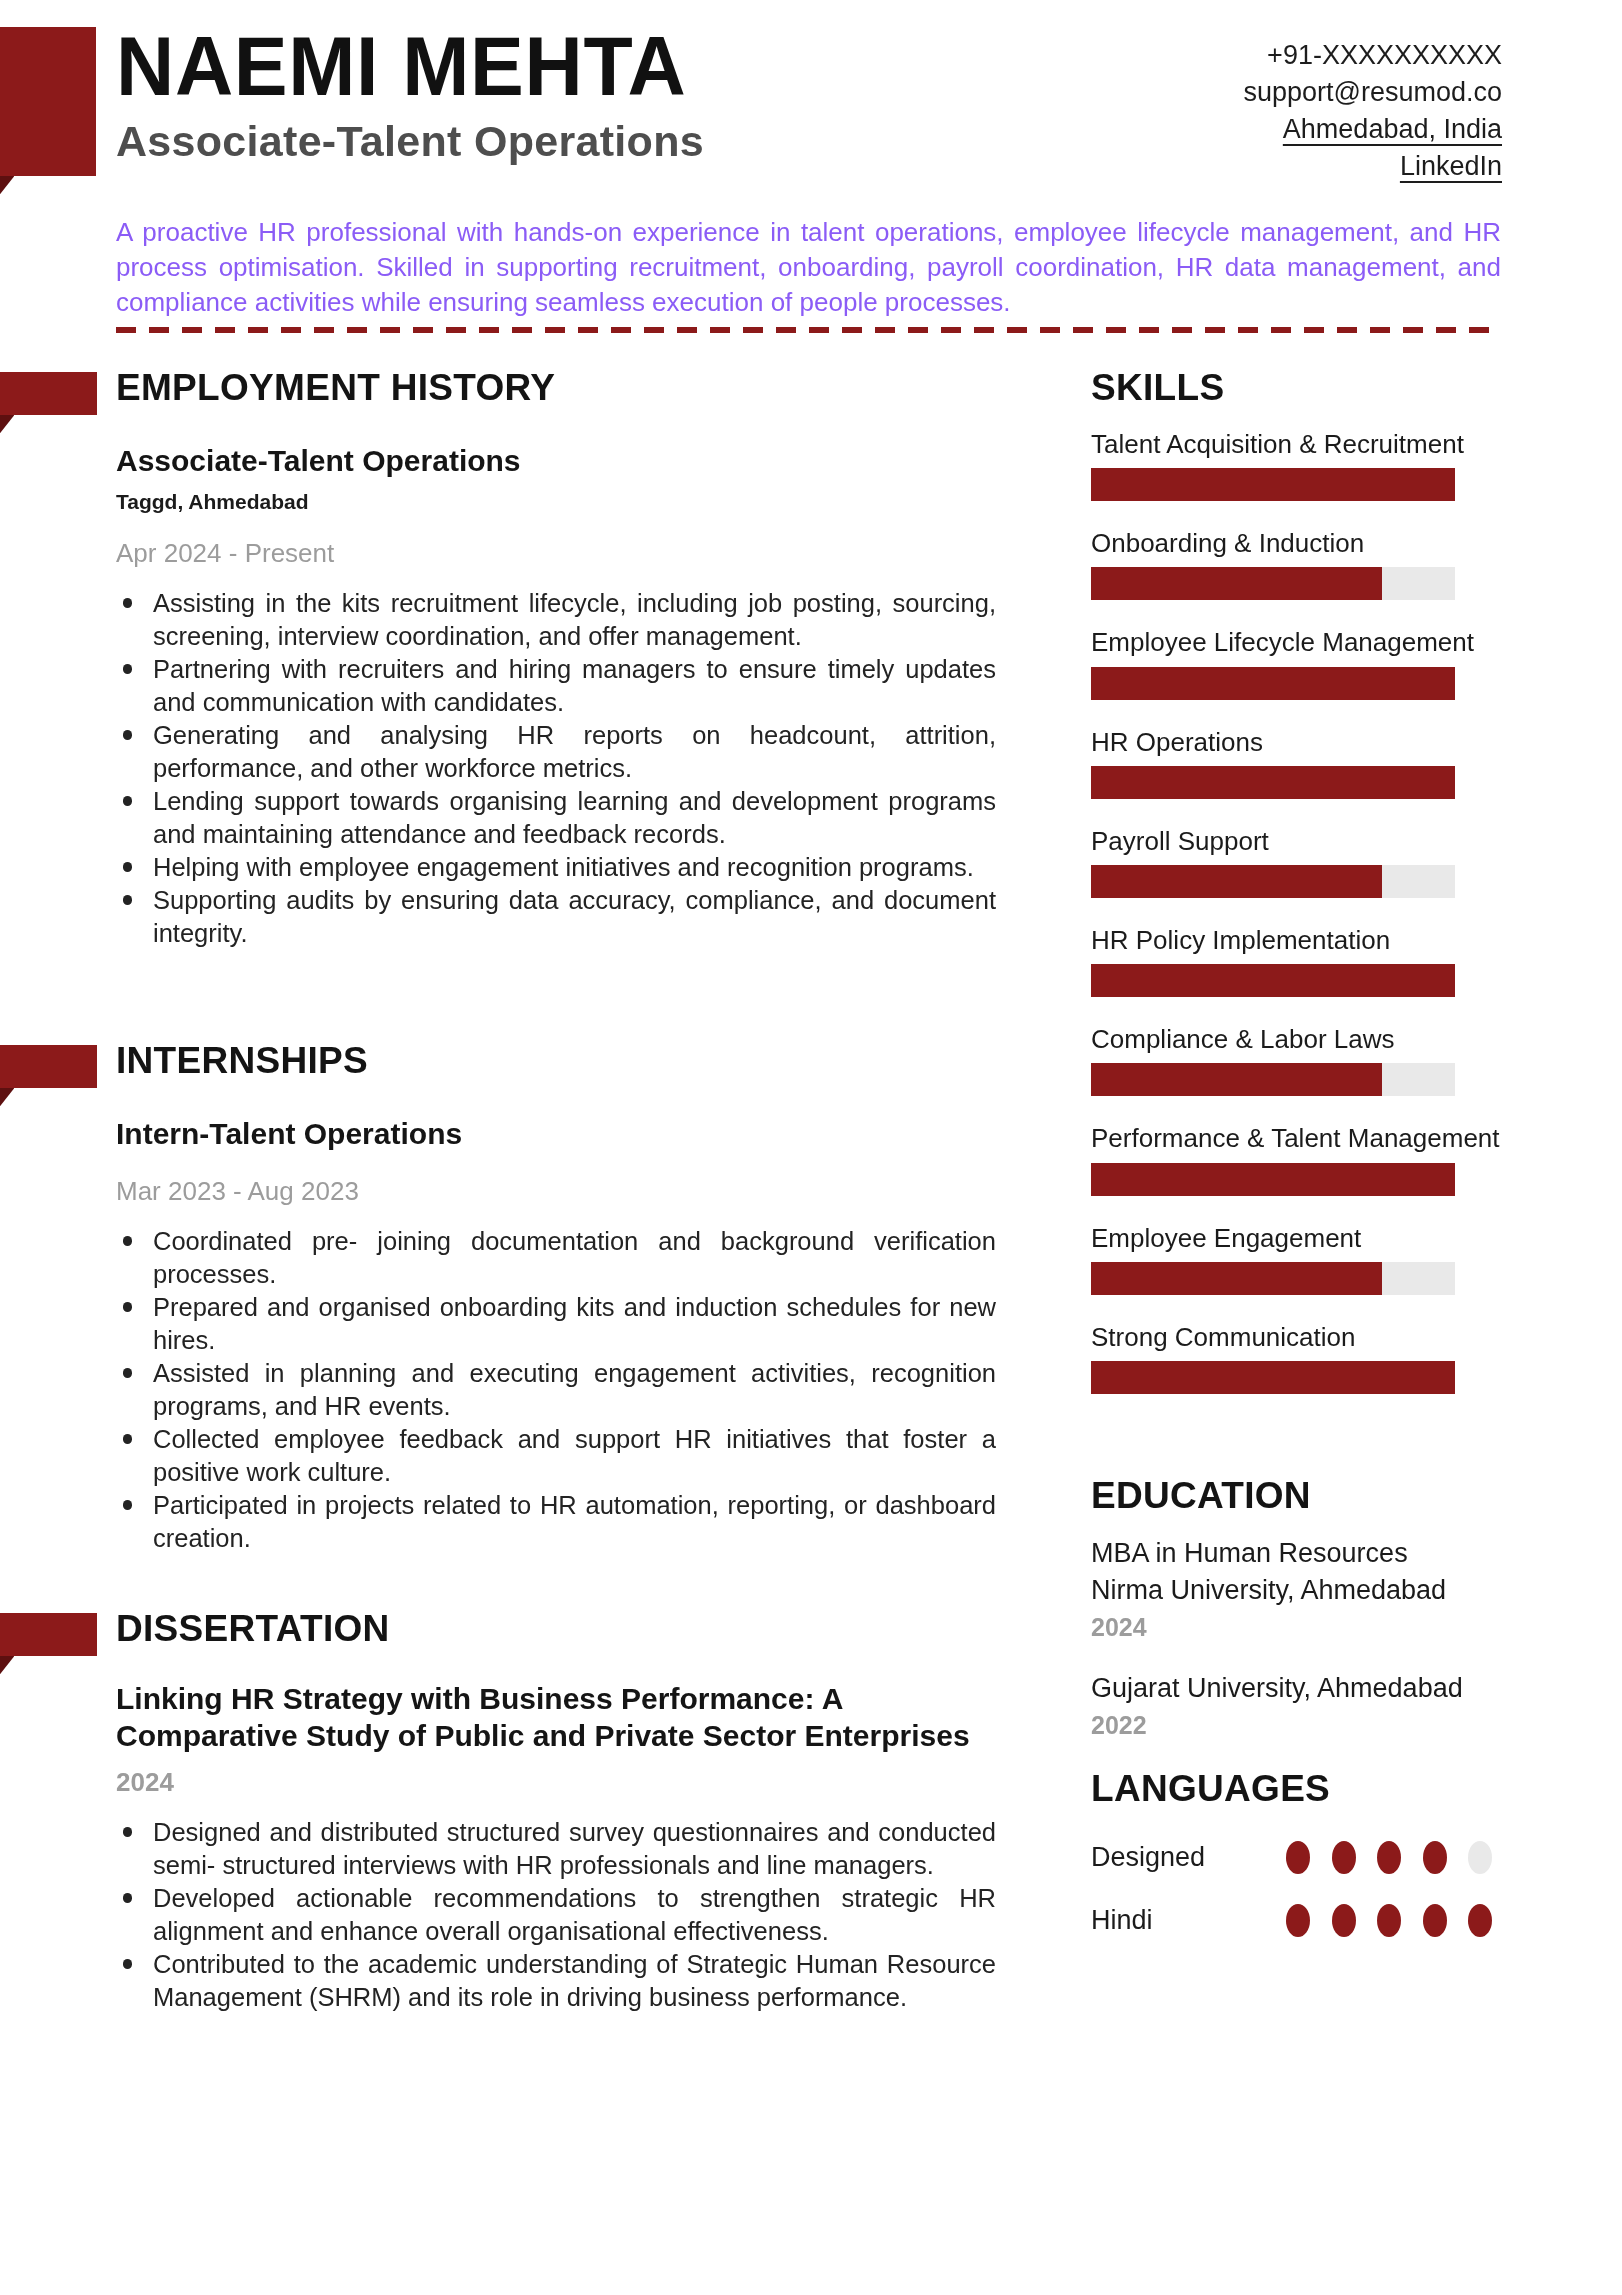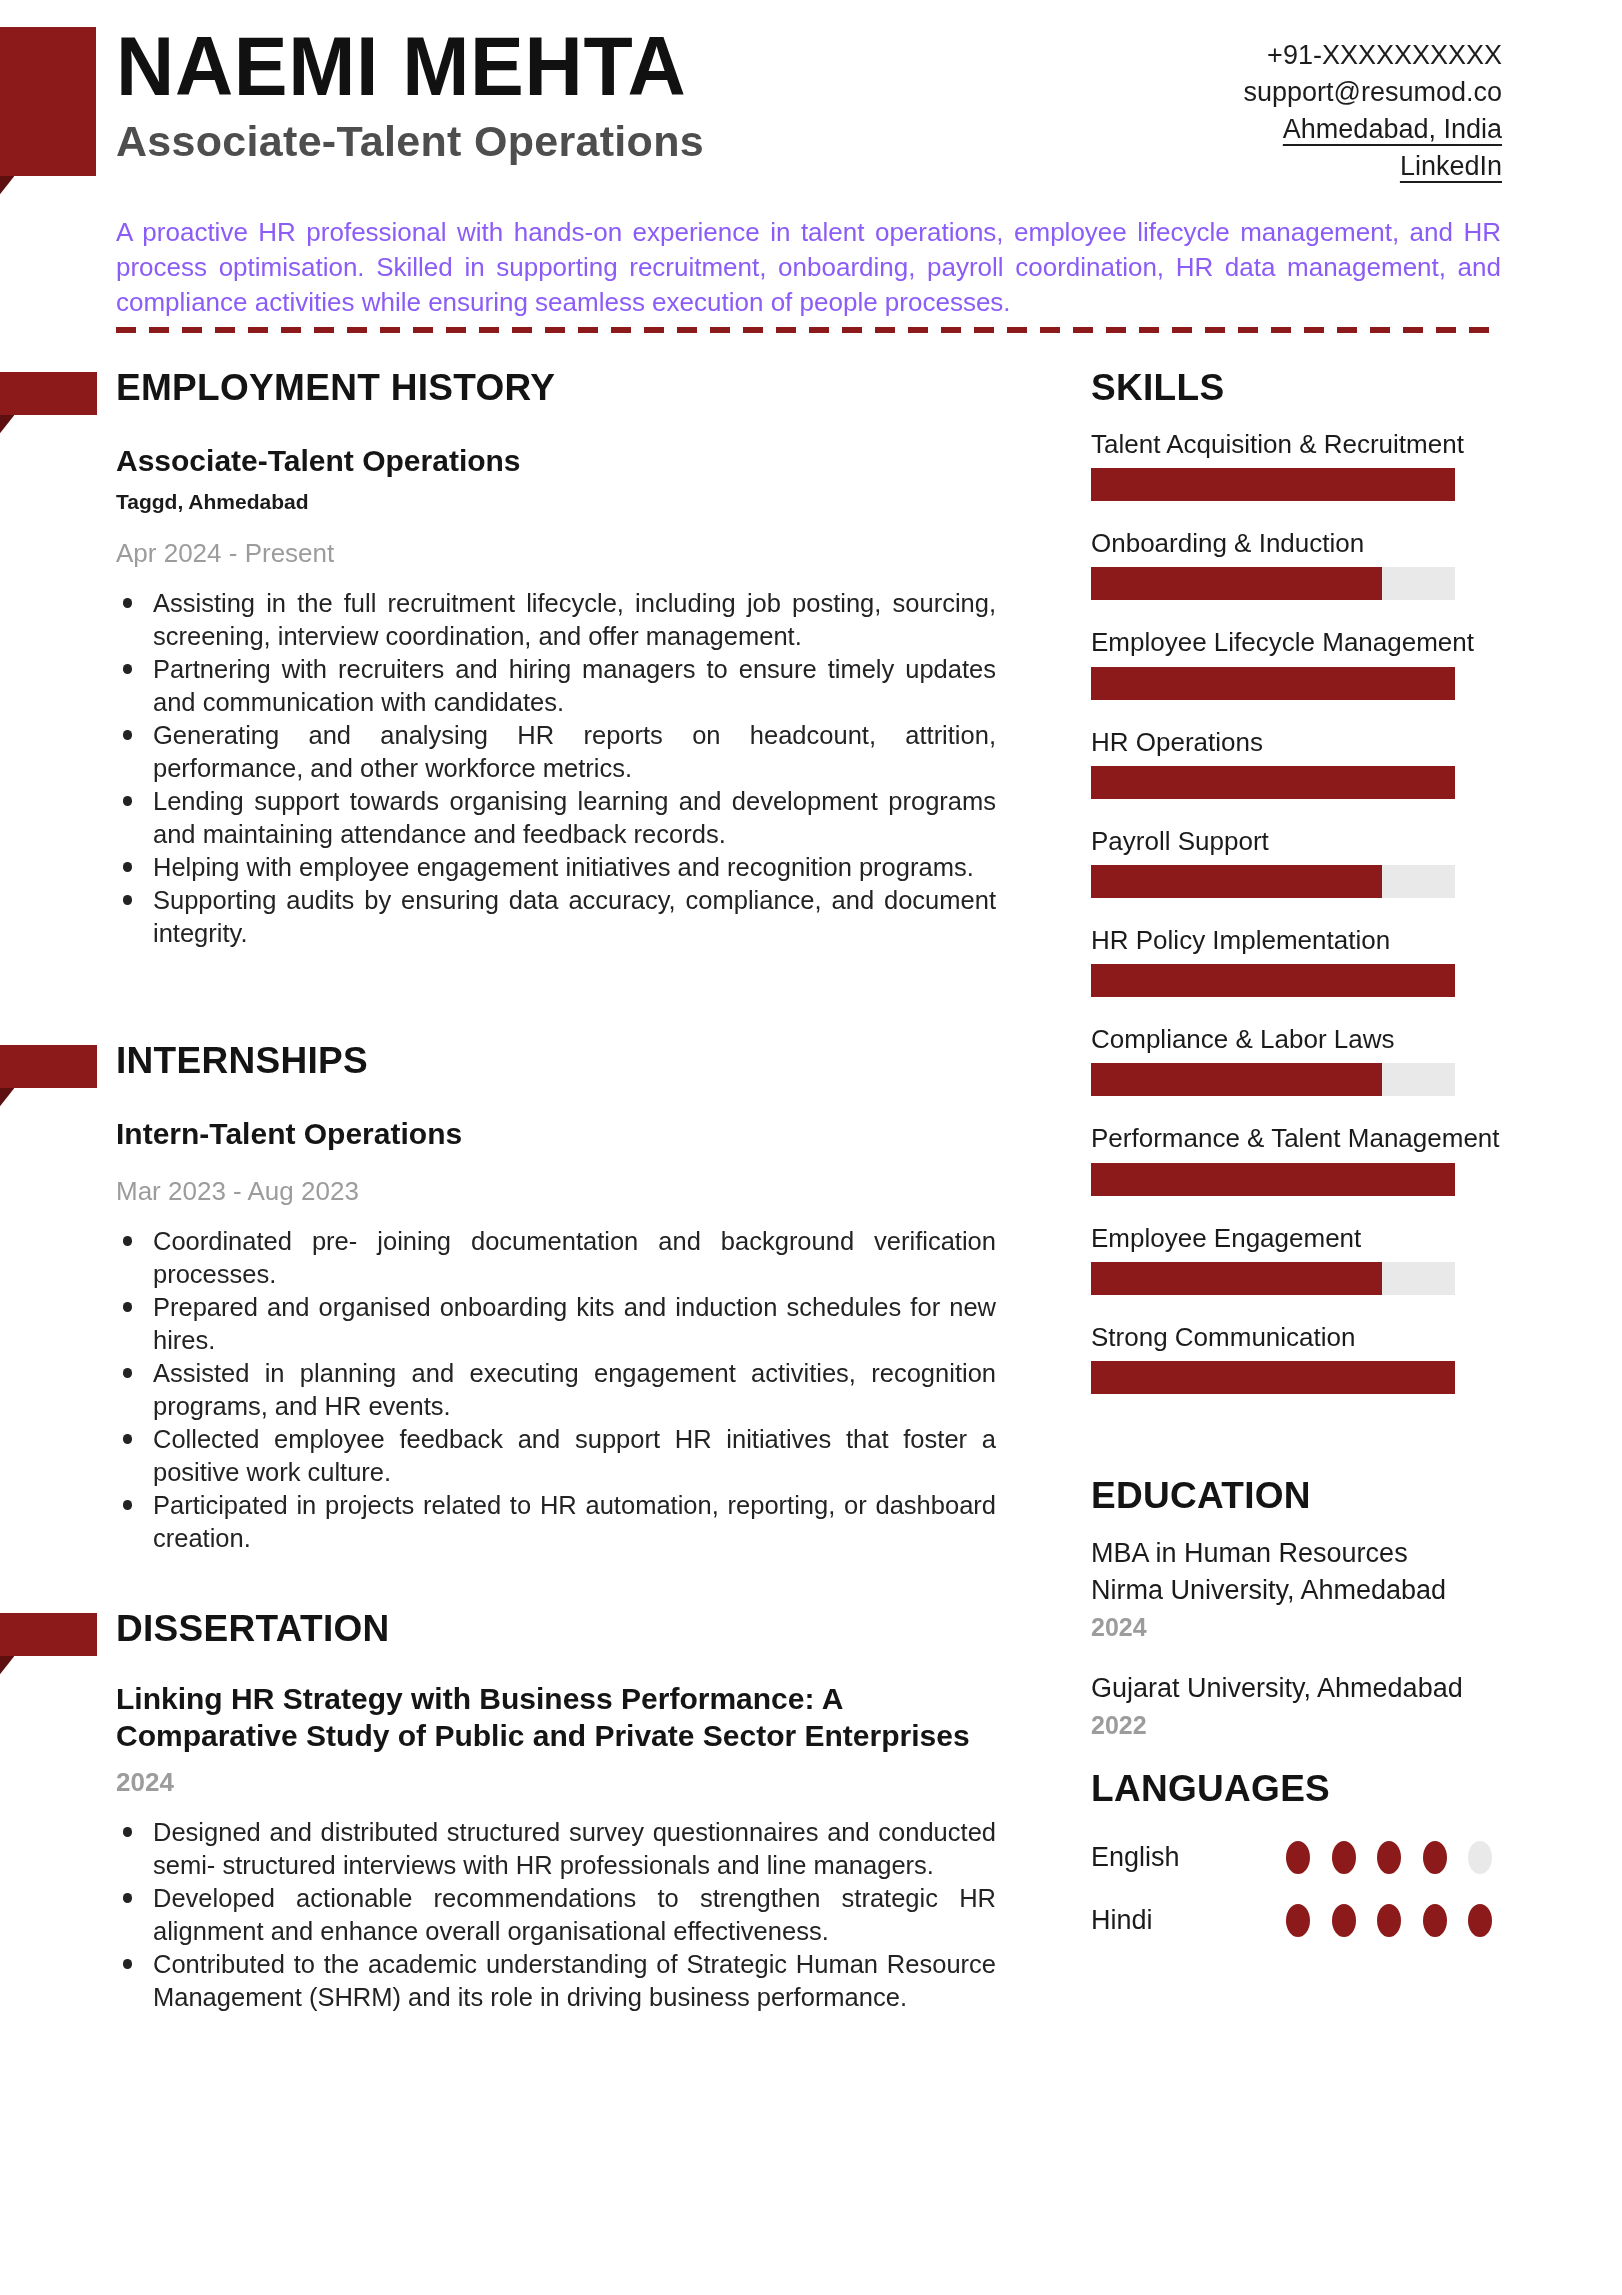--- a/index.html
+++ b/index.html
@@ -112,21 +112,21 @@
   <div class="summary">A proactive HR professional with hands-on experience in talent operations, employee lifecycle management, and HR process optimisation. Skilled in supporting recruitment, onboarding, payroll coordination, HR data management, and compliance activities while ensuring seamless execution of people processes.</div>
   <div class="dashes"></div>
 
   <div class="col-left" id="sec-employment">
     <h2 class="sec">EMPLOYMENT HISTORY</h2>
     <div class="job-title">Associate-Talent Operations</div>
     <div class="job-company">Taggd, Ahmedabad</div>
     <div class="job-dates">Apr 2024 - Present</div>
     <ul class="bullets">
 
-    <li>Assisting in the full recruitment lifecycle, including job posting, sourcing, screening, interview coordination, and offer management.</li>
+    <li>Assisting in the kits recruitment lifecycle, including job posting, sourcing, screening, interview coordination, and offer management.</li>
         <li>Partnering with recruiters and hiring managers to ensure timely updates and communication with candidates.</li>
         <li>Generating and analysing HR reports on headcount, attrition, performance, and other workforce metrics.</li>
         <li>Lending support towards organising learning and development programs and maintaining attendance and feedback records.</li>
         <li>Helping with employee engagement initiatives and recognition programs.</li>
         <li>Supporting audits by ensuring data accuracy, compliance, and document integrity.</li>
       </ul>
   </div>
 
   <div class="col-left" id="sec-internships">
     <h2 class="sec">INTERNSHIPS</h2>
@@ -245,21 +245,21 @@
           <div class="edu-year">2022</div>
         </div>
       </div>
   </div>
 
   <div class="col-right" id="sec-languages">
     <h2 class="sec">LANGUAGES</h2>
     <div class="lang-list">
 
         <div class="lang-row">
-          <div class="lang-name">English</div>
+          <div class="lang-name">Designed</div>
           <div class="dots">
             <span class="dot filled"></span>
             <span class="dot filled"></span>
             <span class="dot filled"></span>
             <span class="dot filled"></span>
             <span class="dot empty"></span>
           </div>
         </div>
 
         <div class="lang-row">

